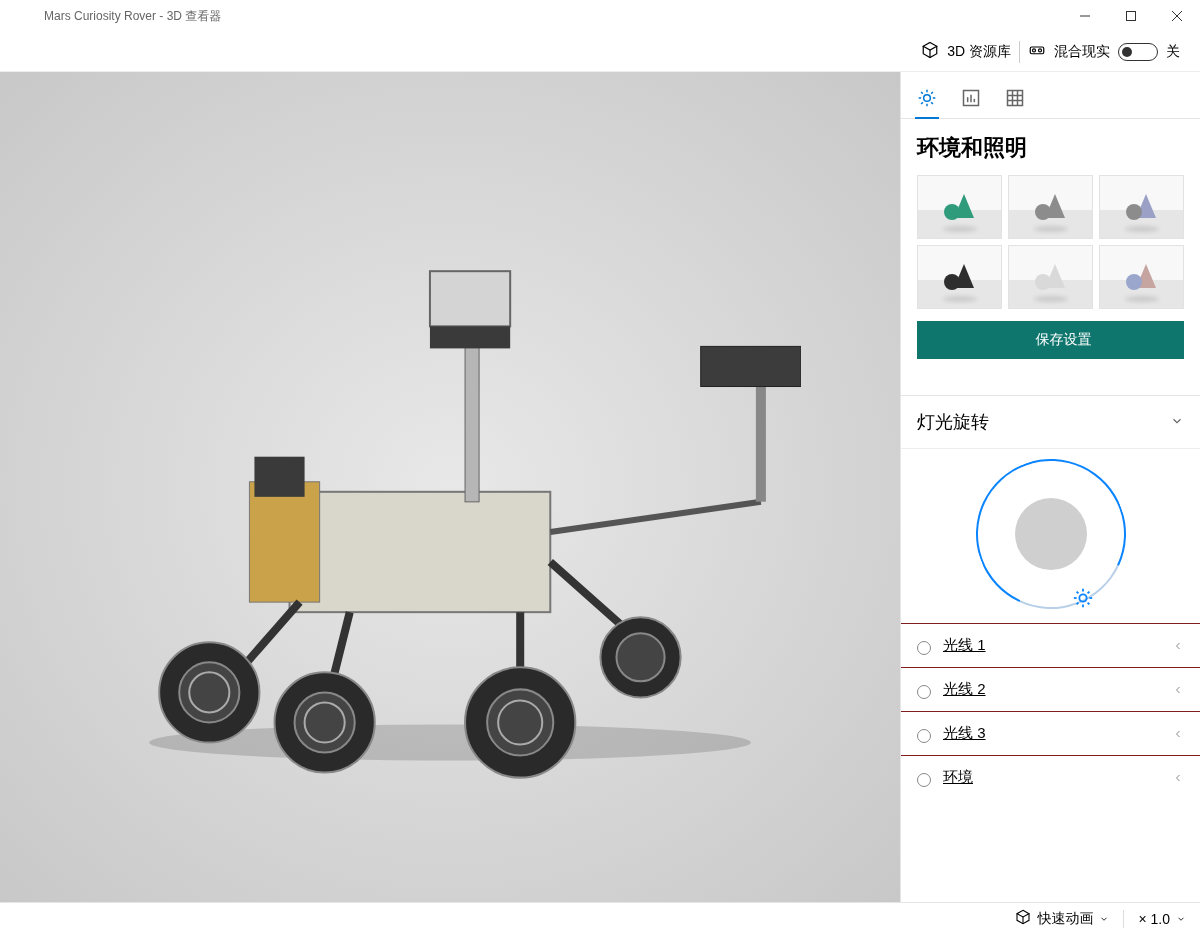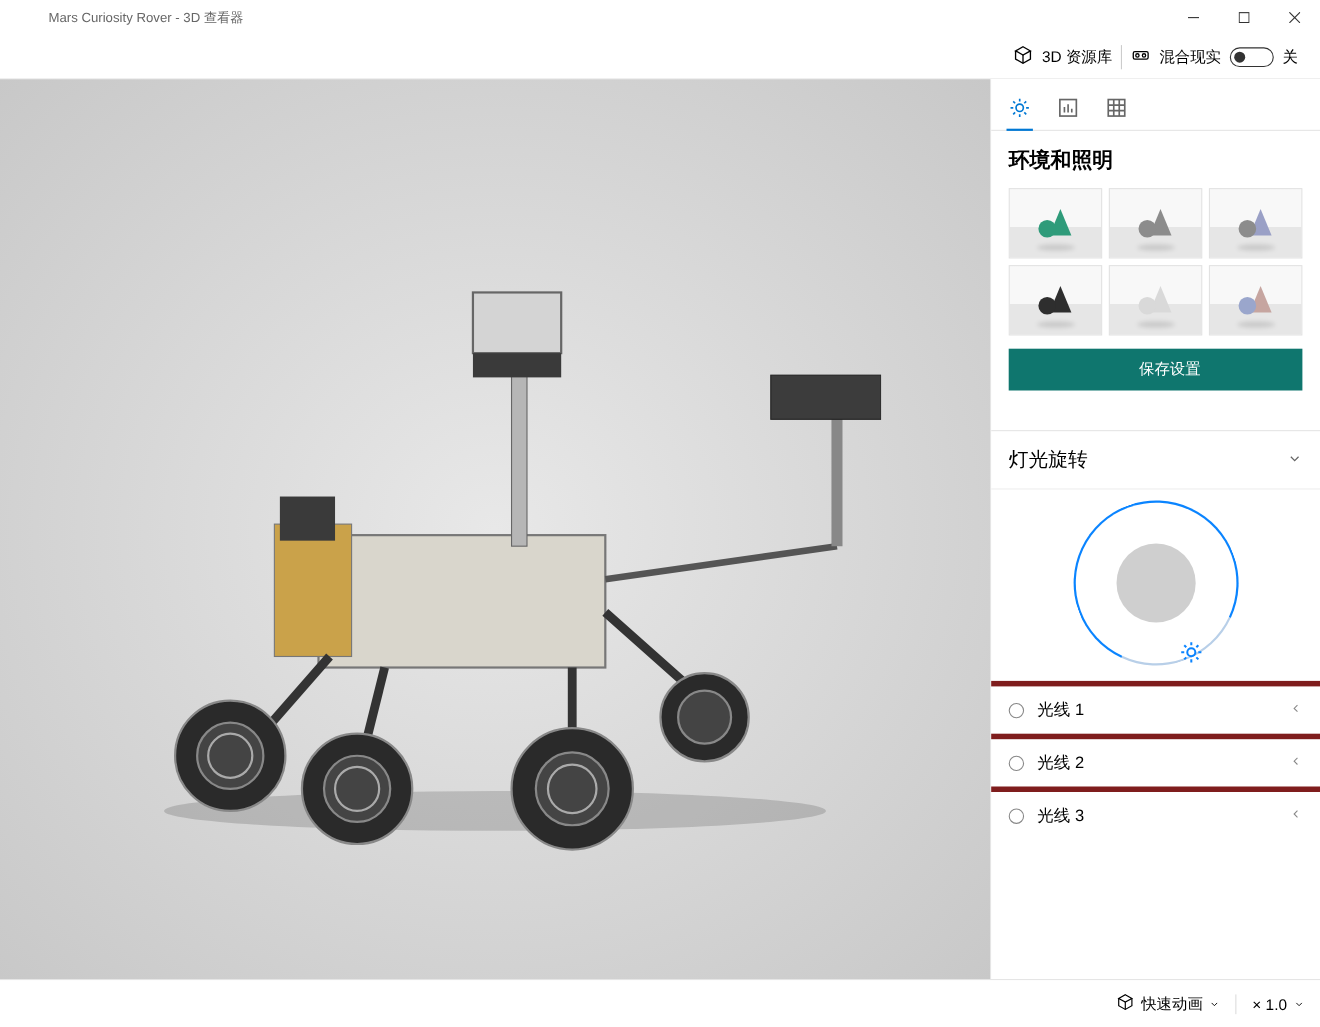--- a/index.html
+++ b/index.html
@@ -29,21 +29,21 @@
 
 
 .sidebar { width: 300px; background: #fff; border-left: 1px solid #e5e5e5; display: flex; flex-direction: column; overflow-y: auto; }
 .sidebar-tabs { display: flex; gap: 24px; padding: 12px 16px 0; border-bottom: 1px solid #e5e5e5; }
 .sidebar-tab { padding: 4px 0 10px; color: #666; cursor: pointer; position: relative; }
 .sidebar-tab.active { color: #0078d4; }
 .sidebar-tab.active::after { content: ""; position: absolute; bottom: -1px; left: -2px; right: -2px; height: 2px; background: #0078d4; }
 .sidebar-tab svg { width: 20px; height: 20px; display: block; }
 
 .panel { padding: 14px 16px; }
-.panel-title { font-size: 19px; font-weight: 600; margin-bottom: 12px; font-family: Liberation Serif, serif; }
+.panel-title { font-size: 22px; font-weight: 600; margin-bottom: 12px; font-family: Liberation Serif, serif; }
 
 .thumb-grid { display: grid; grid-template-columns: repeat(3, 1fr); gap: 6px; margin-bottom: 12px; }
 .thumb { height: 64px; background: linear-gradient(#f8f8f8 55%, #e6e6e6 55%); border: 1px solid #e2e2e2; display: flex; align-items: center; justify-content: center; position: relative; cursor: pointer; }
 .thumb::after { content: ""; position: absolute; bottom: 6px; left: 50%; transform: translateX(-50%); width: 34px; height: 6px; background: rgba(0,0,0,.12); border-radius: 50%; filter: blur(2px); }
 .thumb-shape { position: relative; width: 32px; height: 26px; }
 .thumb-cone { width: 0; height: 0; border-left: 10px solid transparent; border-right: 10px solid transparent; border-bottom: 24px solid; position: absolute; left: 10px; top: 0; }
 .thumb-ball { width: 16px; height: 16px; border-radius: 50%; position: absolute; left: 0; top: 10px; }
 
 .btn { display: block; width: 100%; padding: 10px 0; text-align: center; font-size: 14px; border: none; cursor: pointer; margin-bottom: 6px; }
 .btn-primary { background: #0f766e; color: #fff; padding-left: 26px; }
@@ -53,27 +53,27 @@
 
 .collapse-header { display: flex; align-items: center; justify-content: space-between; padding: 14px 16px; font-size: 18px; cursor: pointer; border-bottom: 1px solid #eee; }
 .collapse-header .chev { color: #666; }
 
 .rotation-panel { padding: 10px 0 14px; display: flex; justify-content: center; }
 .rotation-dial { width: 150px; height: 150px; position: relative; }
 .rotation-ring { width: 150px; height: 150px; border: 2px solid #0a84ff; border-bottom-color: #b8cfe8; border-radius: 50%; position: absolute; transform: rotate(-20deg); }
 .rotation-inner { width: 72px; height: 72px; background: #cfcfcf; border-radius: 50%; position: absolute; left: 39px; top: 39px; }
 .rotation-sun { position: absolute; bottom: -4px; left: 96px; color: #0a84ff; }
 
-.list-row { display: flex; align-items: center; padding: 12px 16px; border-top: 5px solid #7f1d1d; font-size: 15px; cursor: pointer; }
+.list-row { display: flex; align-items: flex-end; padding: 12px 16px; border-top: 1px solid #7f1d1d; font-size: 15px; cursor: pointer; text-decoration: underline; }
 .list-row .radio { width: 14px; height: 14px; border: 1px solid #888; border-radius: 50%; margin-right: 12px; }
 .list-row .label { flex: 1; }
 .list-row .chev { color: #888; }
 
 
-.statusbar { height: 44px; background: #fff; border-top: 1px solid #e5e5e5; display: flex; align-items: center; justify-content: flex-end; padding: 0 14px; gap: 14px; font-size: 14px; }
+.statusbar { height: 32px; background: #fff; border-top: 1px solid #e5e5e5; display: flex; align-items: center; justify-content: flex-end; padding: 0 14px; gap: 14px; font-size: 14px; }
 .status-item { display: flex; align-items: center; gap: 6px; cursor: pointer; }
 .sep-v { width: 1px; height: 18px; background: #ddd; }
 </style>
 </head>
 <body>
 
 <div class="titlebar">
   <div class="titlebar-title">Mars Curiosity Rover - 3D 查看器</div>
   <div class="titlebar-controls">
     <div class="titlebar-btn">
@@ -302,20 +302,27 @@
             <polyline points="15 18 9 12 15 6"></polyline>
           </svg></span>
     </div>
     <div class="list-row">
       <span class="radio"></span>
       <span class="label">光线 3</span>
       <span class="chev"><svg width="12" height="12" viewBox="0 0 24 24" fill="none" stroke="currentColor" stroke-width="2">
             <polyline points="15 18 9 12 15 6"></polyline>
           </svg></span>
     </div>
+    <div class="list-row">
+      <span class="radio"></span>
+      <span class="label">环境</span>
+      <span class="chev"><svg width="12" height="12" viewBox="0 0 24 24" fill="none" stroke="currentColor" stroke-width="2">
+            <polyline points="15 18 9 12 15 6"></polyline>
+          </svg></span>
+    </div>
   </div>
 </div>
 
 <div class="statusbar">
   <div class="status-item">
     <span>
       <svg width="16" height="16" viewBox="0 0 24 24" fill="none" stroke="#000" stroke-width="1.6">
           <path d="M12 2 L21 7 L12 12 L3 7 Z"></path>
           <path d="M3 7 V17 L12 22 L21 17 V7"></path>
           <path d="M12 12 V22"></path>

